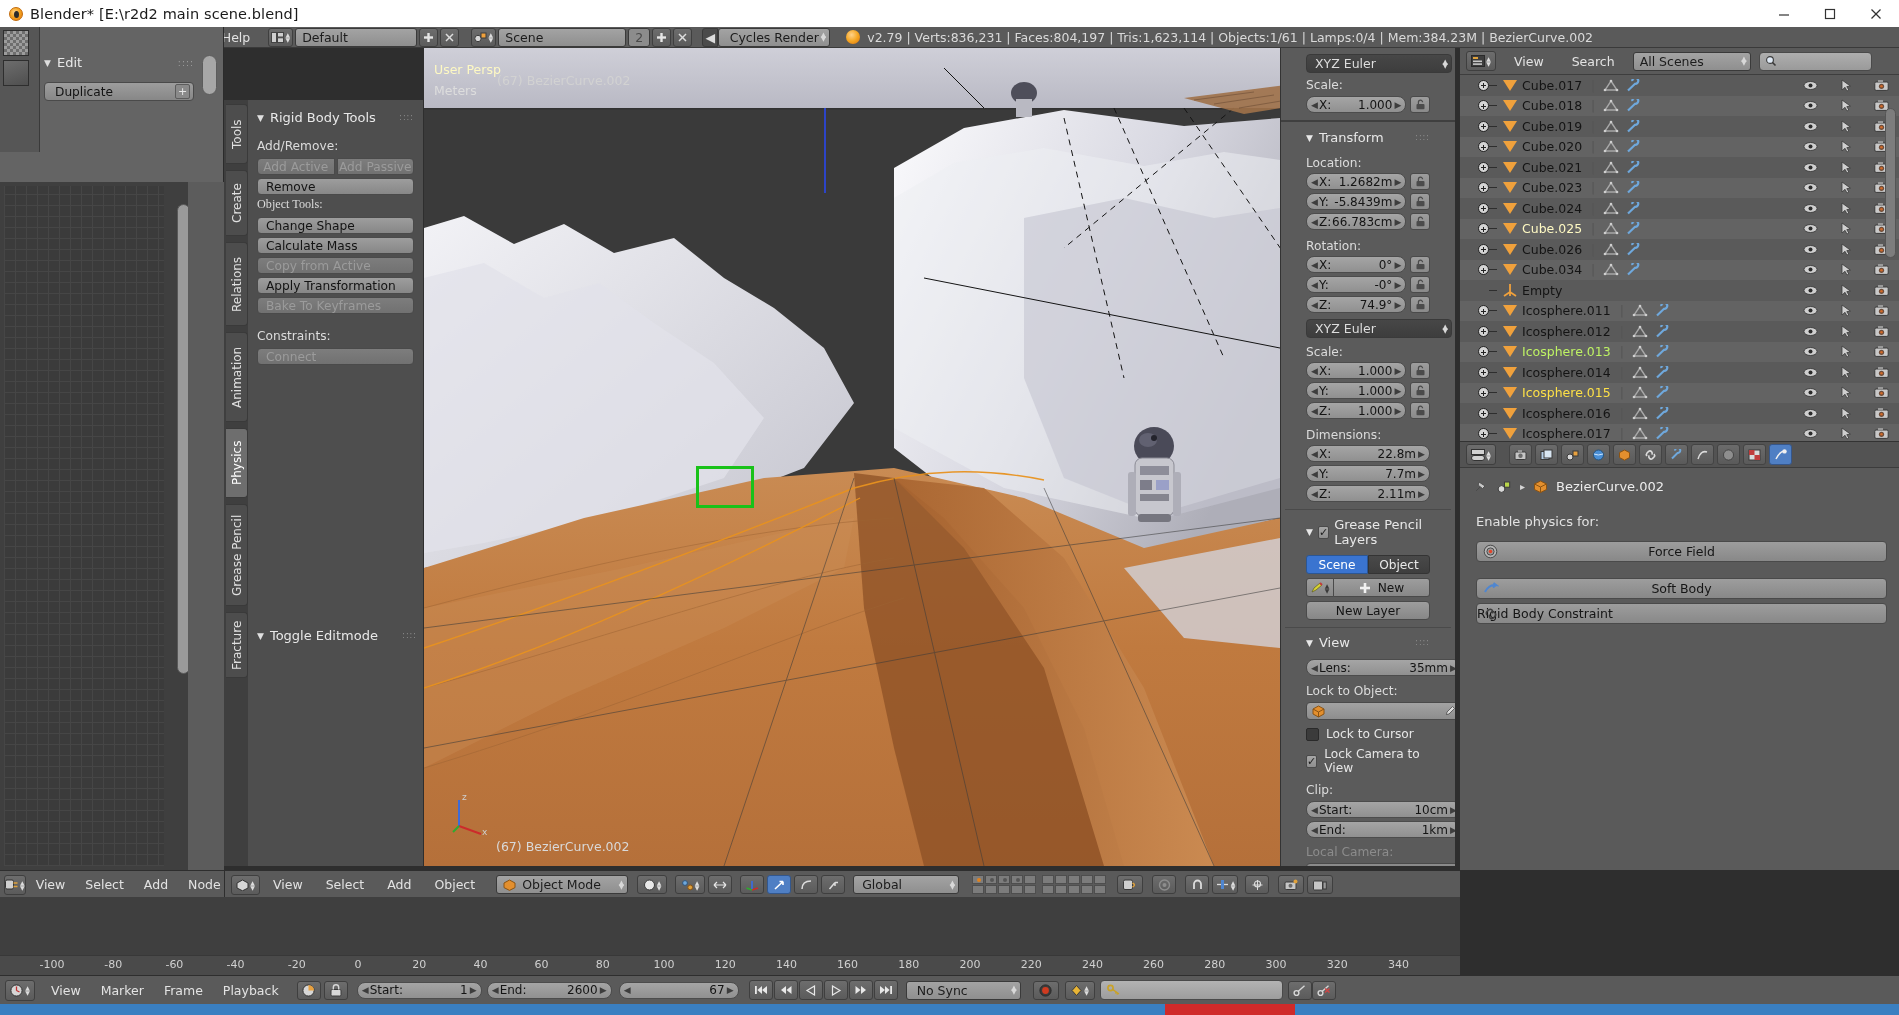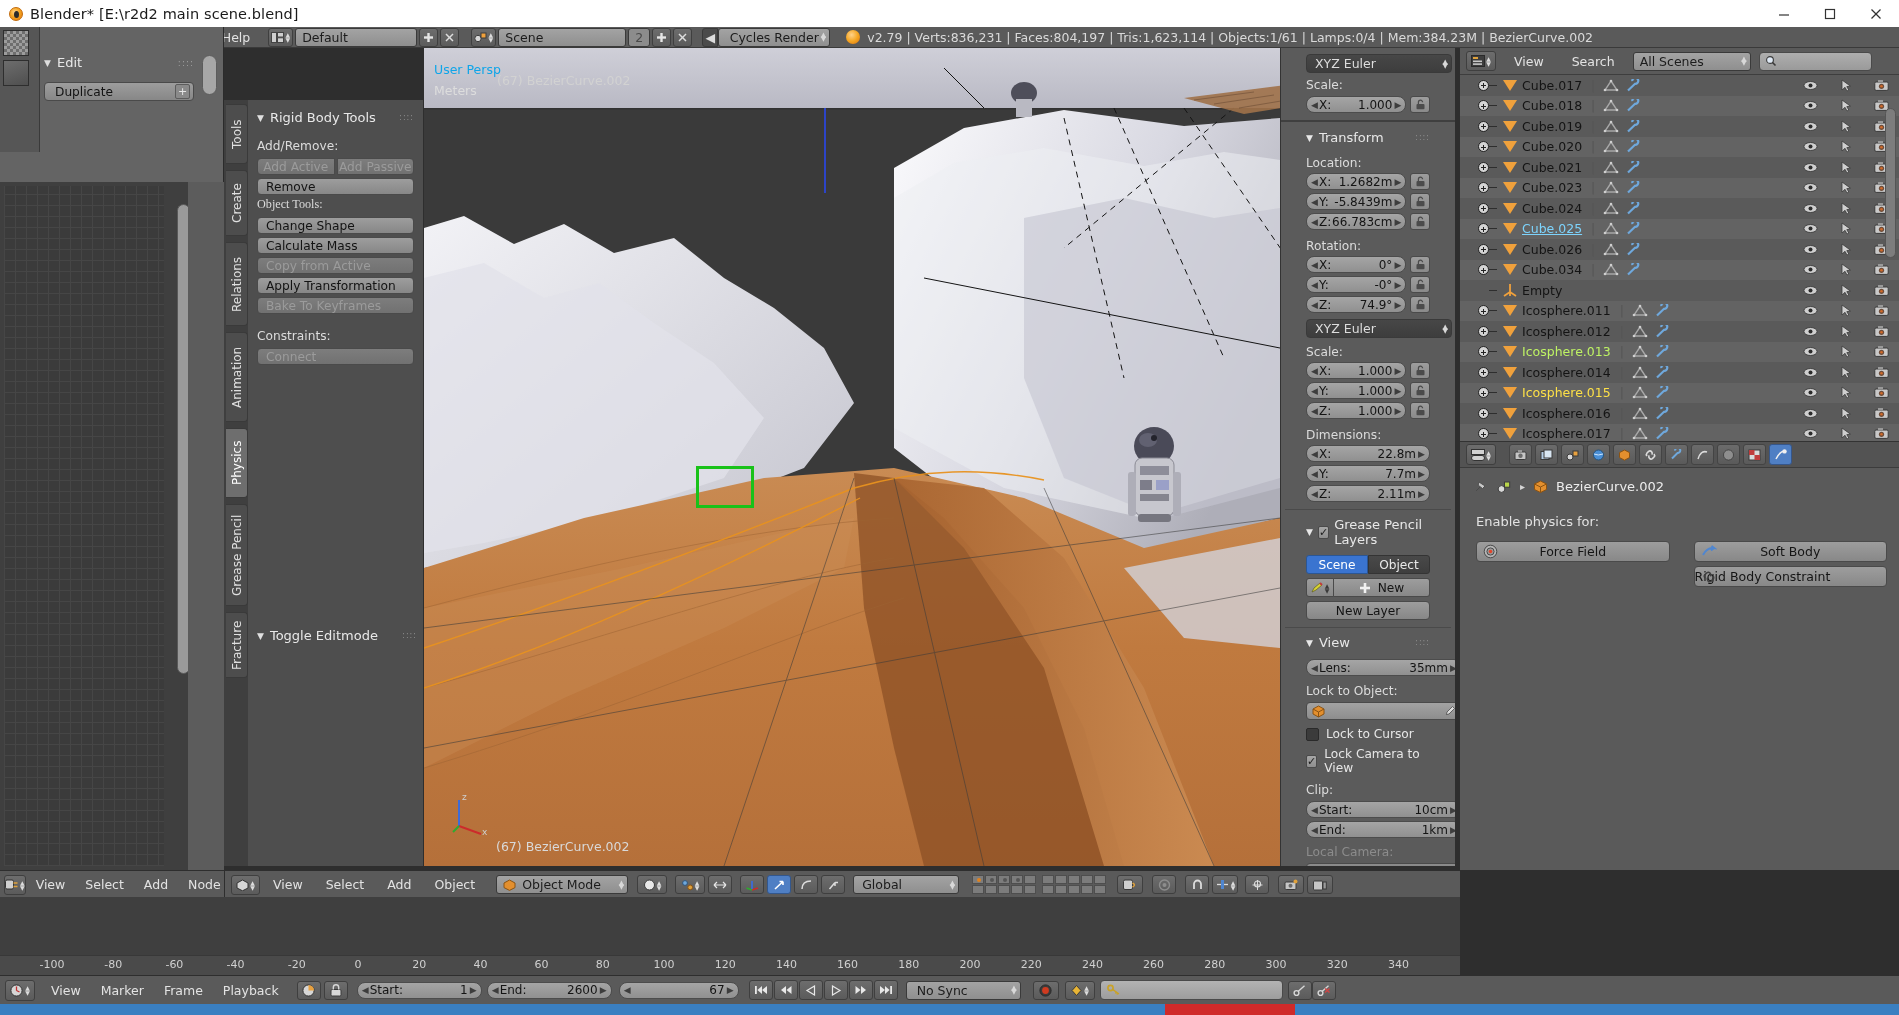--- a/index.html
+++ b/index.html
@@ -62,21 +62,21 @@
       repeating-linear-gradient(90deg,#464646 0 1px,transparent 1px 11px),#3b3b3b;}
   #left-bottom .vscroll{ position:absolute; right:34px; top:22px; width:13px; height:470px;
     background:#9a9a9a; border-radius:7px; border:1px solid #585858;}
   #left-bottom .rpanel{ position:absolute; right:0; top:0; width:36px; height:100%; background:#5c5c5c;}
   #lb-dot{ position:absolute; left:102px; top:699px; width:9px;height:9px;border-radius:50%;
     background:#b5b5b5; }
 
   
   #viewport{ position:absolute; left:424px; top:48px; width:856px; height:818px; overflow:hidden;
     background:#3b3b3b; }
-  #vp-info{ position:absolute; left:10px; top:14px; color:#0ea5e9; font-size:12.5px; }
+  #vp-info{ position:absolute; left:10px; top:14px; color:#fef9c3; font-size:12.5px; }
   #vp-info2{ position:absolute; left:10px; top:35px; color:#ddd; font-size:12.5px; }
   #vp-obj{ position:absolute; left:73px; top:25px; color:#d2d2d2; font-size:12.5px; }
   #vp-objbot{ position:absolute; left:72px; bottom:12px; color:#d9d9d9; font-size:12.5px; }
   .greenbox{ position:absolute; border:3px solid #19c219; }
   #axis-gizmo{ position:absolute; left:27px; bottom:28px; width:40px; height:48px; }
 
   
   #toolshelf{ position:absolute; left:248px; top:100px; width:176px; height:766px;
     background:#4e4e4e; border-right:1px solid #2e2e2e; }
   #tooltabs{ position:absolute; left:224px; top:100px; width:24px; height:766px; background:#3f3f3f;}
@@ -980,21 +980,21 @@
               <rect x="4" y="1" width="5" height="2.3" fill="#9a9a9a"></rect>
               <circle cx="7.5" cy="7.3" r="2.6" fill="#6e4d3a"></circle>
               <circle cx="7.5" cy="7.3" r="1.3" fill="#d06a2a"></circle>
             </svg>
           </span>
         </div>
         <div class="ol-row even">
           <span class="ol-expand"></span>
           <span style="width:8px;height:1px;background:#2e2e2e;"></span>
           <span class="tri-ico"></span>
-          <span style="color:#7dd3fc;text-decoration:underline;">Cube.025</span>
+          <span style="color:#fef9c3;">Cube.025</span>
           <span style="margin-left:9px;color:#555;">|</span>
           <svg width="16" height="13" style="margin-left:8px;">
             <path d="M8 2 L14 11 L2 11 Z" fill="none" stroke="#a8a8a8" stroke-width="1.4"></path>
             <circle cx="8" cy="2" r="1.3" fill="#cfcfcf"></circle>
             <circle cx="2" cy="11" r="1.3" fill="#cfcfcf"></circle>
             <circle cx="14" cy="11" r="1.3" fill="#cfcfcf"></circle>
           </svg>
           <svg width="15" height="13" style="margin-left:7px;">
             <path d="M2 11.5 L9 4.8 a3 3 0 1 0-2.7-2.7" fill="none" stroke="#6fa8dc" stroke-width="2.2"></path>
           </svg>
@@ -1408,21 +1408,21 @@
       <span style="font-size:10px;color:#d6d6d6;">▸</span>
       <svg width="15" height="14" viewBox="0 0 15 14">
         <path d="M7.5 1 L13.5 4 L13.5 9.5 L7.5 12.5 L1.5 9.5 L1.5 4 Z" fill="#e38f2e" stroke="#8a5313"></path>
         <path d="M1.5 4 L7.5 7 L13.5 4 M7.5 7 L7.5 12.5" fill="none" stroke="#8a5313"></path>
       </svg>
       <span style="font-size:13px;color:#ececec;">BezierCurve.002</span>
     </div>
 
     <div style="font-size:13px;color:#e2e2e2;padding:20px 0 0 16px;">Enable physics for:</div>
 
-    <div style="display:flex;gap:24px;padding:12px 12px 0 16px;">
+    <div style="display:flex;gap:16px;padding:12px 12px 0 16px;flex-direction:column;">
       <div style="flex:1;">
         <div style="position:relative;height:21px;border-radius:4px;background:linear-gradient(180deg,#9d9d9d,#888);border:1px solid #4a4a4a;display:flex;align-items:center;justify-content:center;font-size:12.5px;color:#151515;">
           <svg width="15" height="15" viewBox="0 0 15 15" style="position:absolute;left:6px;">
             <circle cx="7.5" cy="7.5" r="6.3" fill="#b5b5b5" stroke="#4a4a4a"></circle>
             <circle cx="7.5" cy="7.5" r="3.6" fill="#9a9a9a" stroke="#4a4a4a"></circle>
             <circle cx="7.5" cy="7.5" r="1.8" fill="#e2452a"></circle>
           </svg>
           <span>Force Field</span>
         </div>
       </div>

